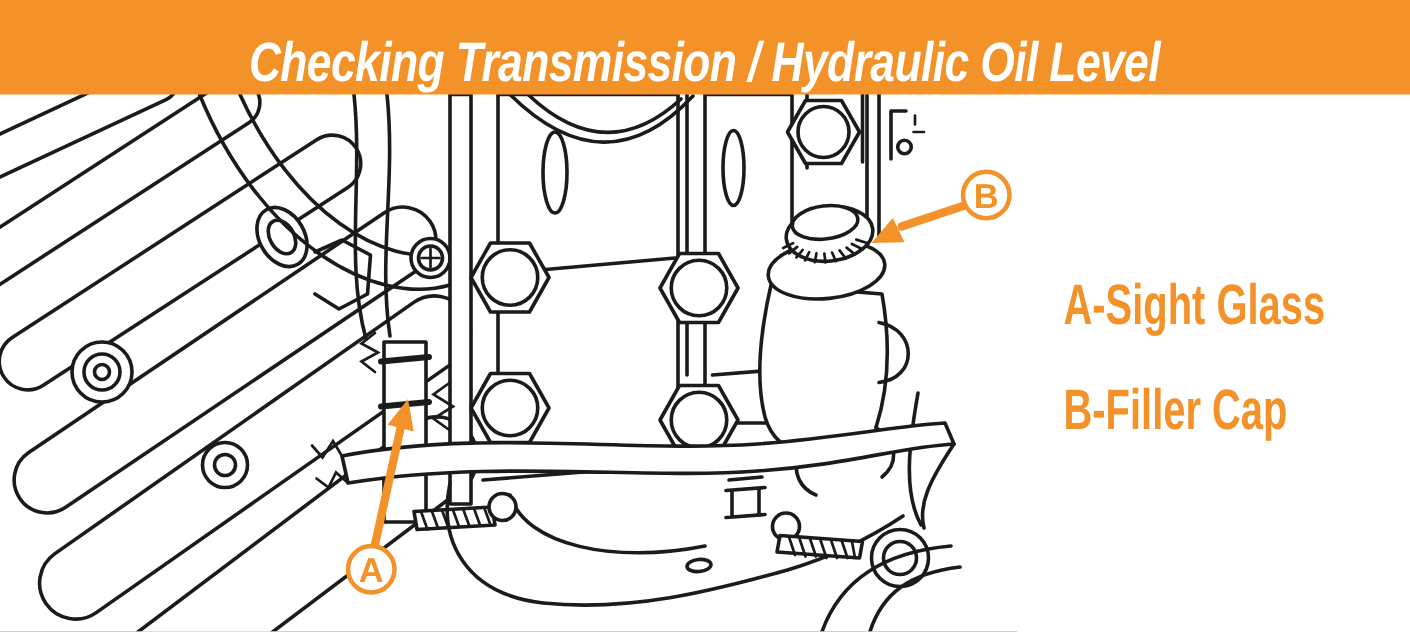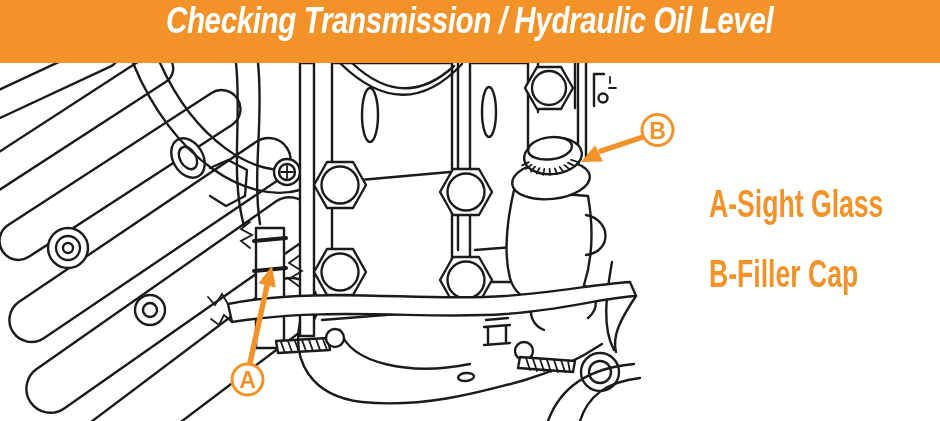--- a/index.html
+++ b/index.html
@@ -9,21 +9,21 @@
     --banner-text:#FFFFFF;
   }
   *{margin:0;padding:0;box-sizing:border-box;}
   body{background:#888;font-family:"Liberation Sans",sans-serif;}
   .page{
     position:relative;width:940px;height:421px;background:var(--bg);
     overflow:hidden;margin:0 auto;
   }
   .banner{
     position:absolute;top:0;left:0;width:940px;height:63px;
-    background:var(--accent);display:flex;align-items:flex-start;justify-content:center;
+    background:var(--accent);display:flex;align-items:flex-end;justify-content:center;
     z-index:3;
   }
   .banner h1{
     font-family:"Liberation Sans",sans-serif;
     font-style:italic;font-weight:bold;font-size:37px;color:var(--banner-text);
     white-space:nowrap;letter-spacing:-0.5px;
     transform:scaleX(0.80);transform-origin:center;
   }
   .illustration{position:absolute;top:0;left:0;z-index:1;}
   .legend{

